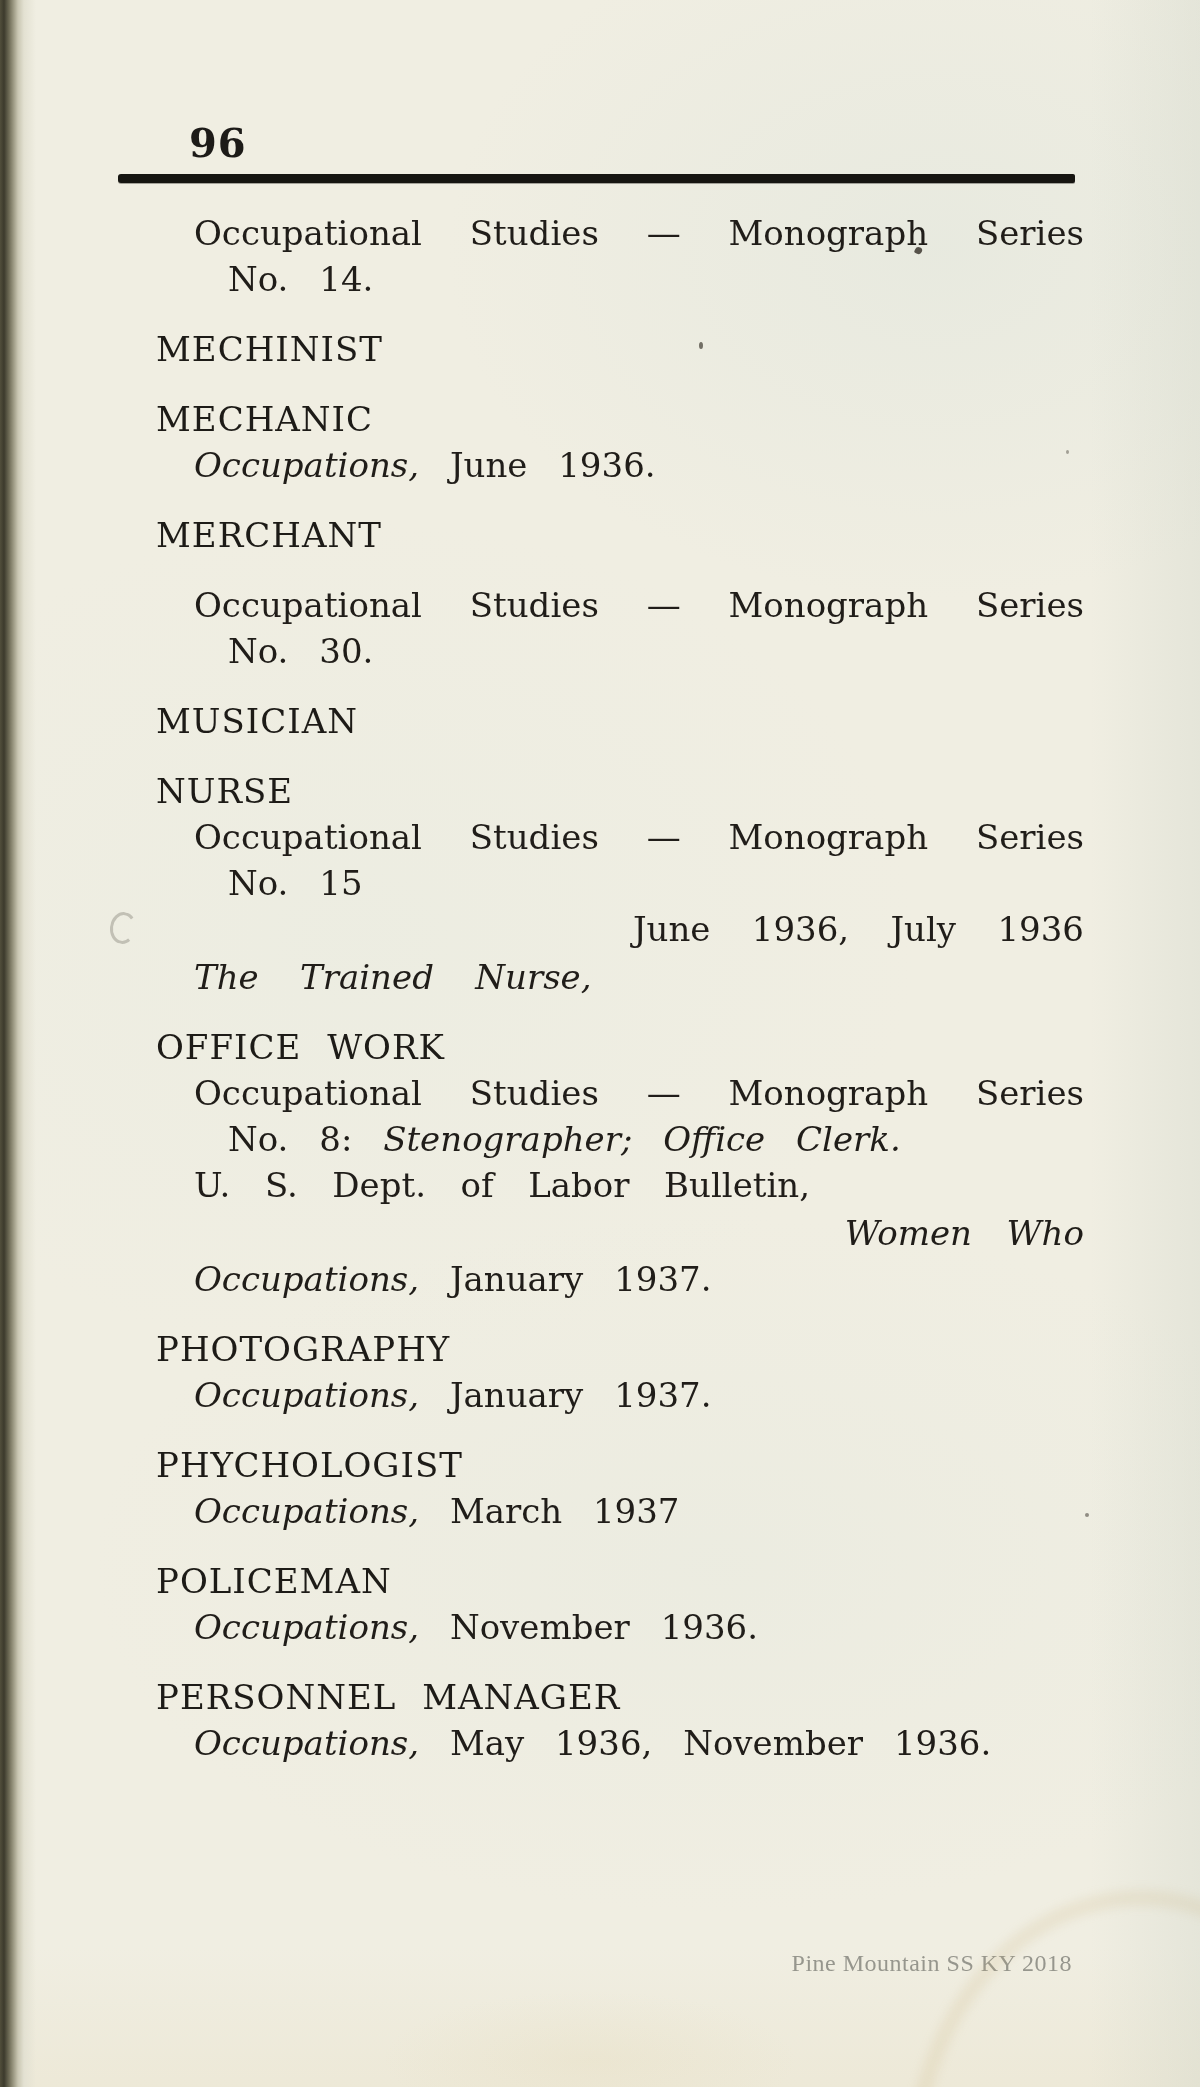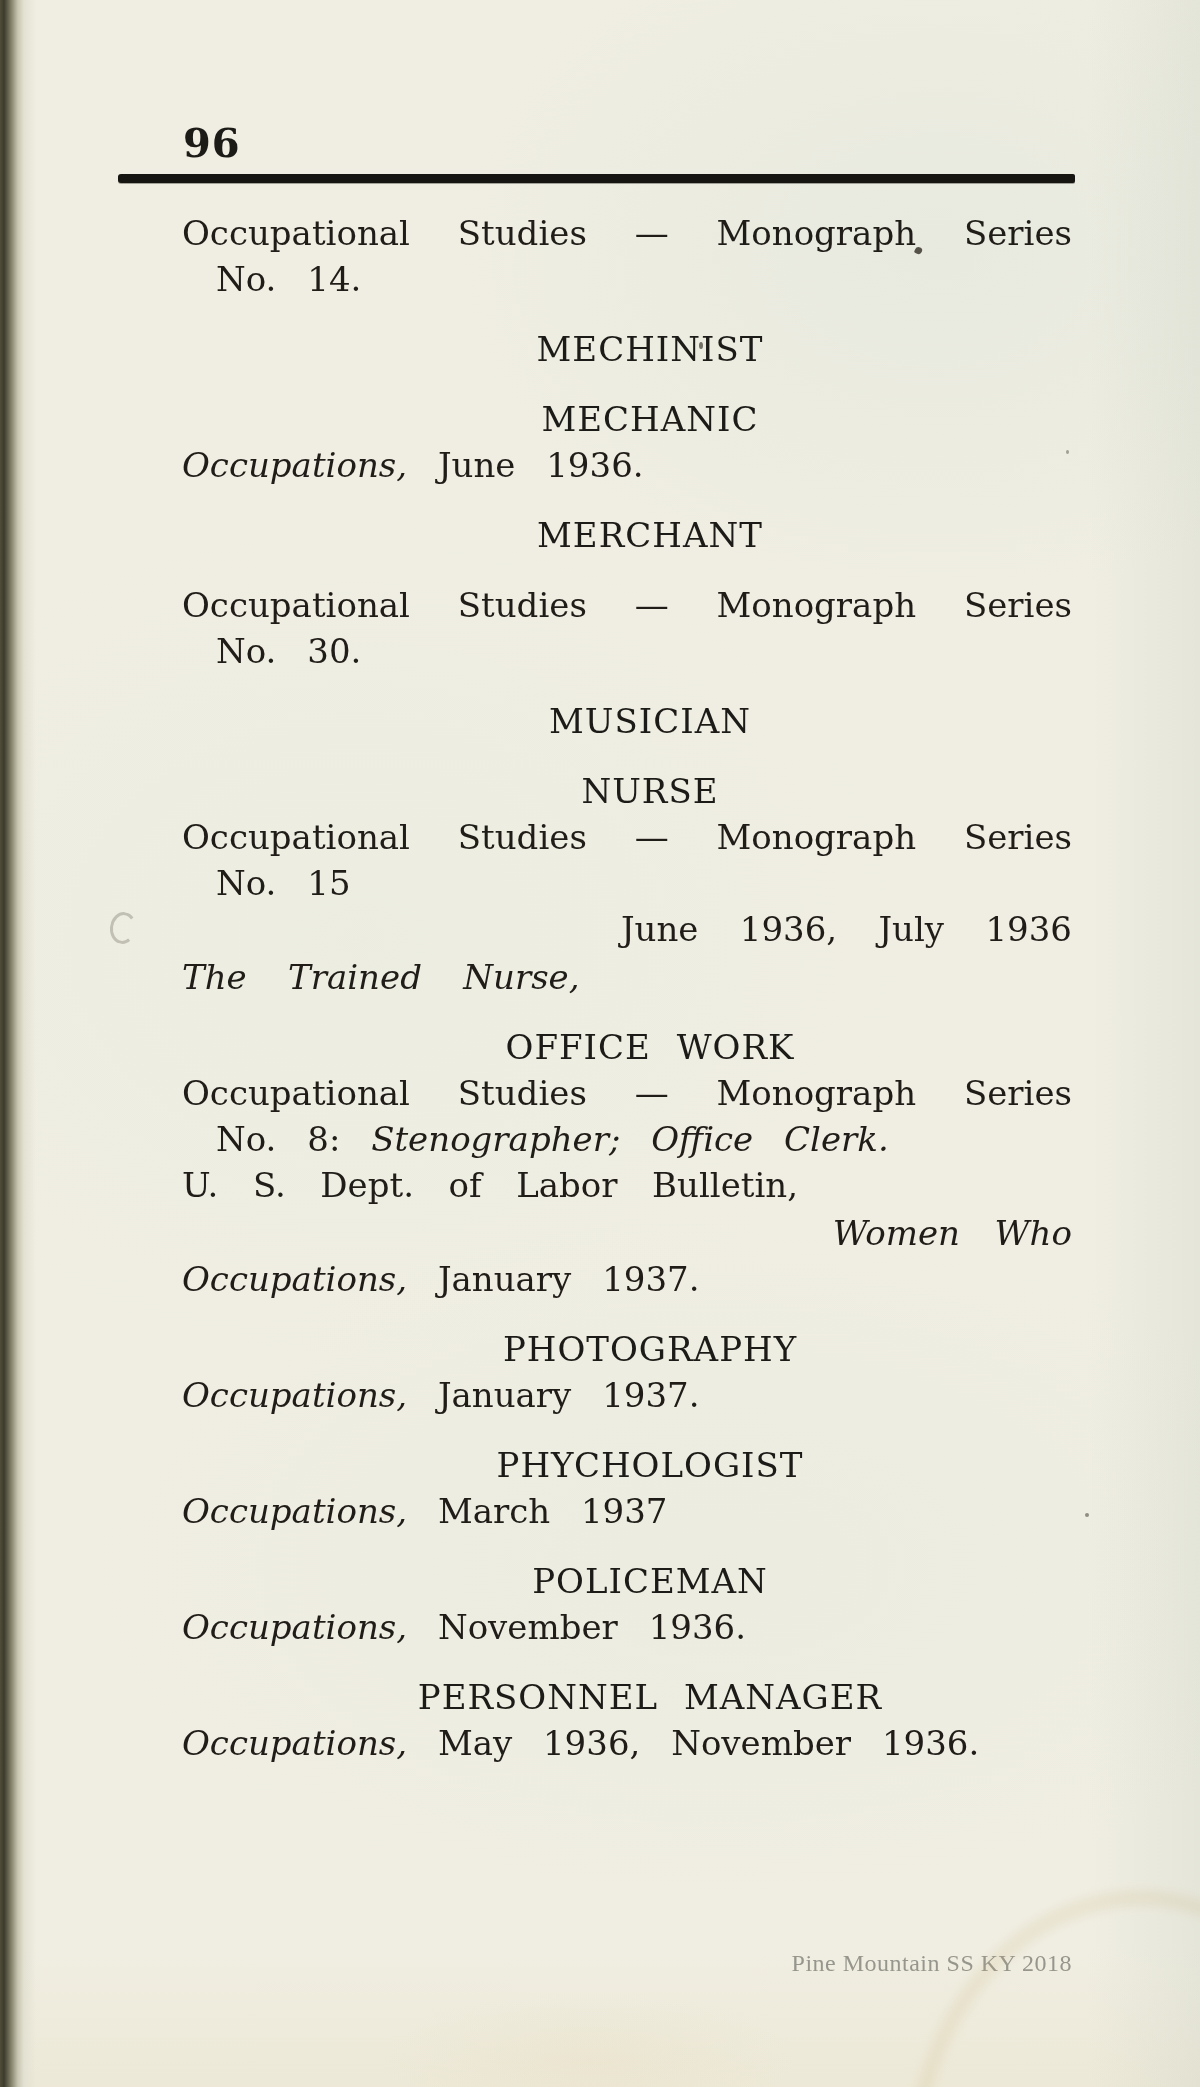--- a/index.html
+++ b/index.html
@@ -22,35 +22,35 @@
     position:absolute;left:0;top:0;width:36px;height:100%;
     background:linear-gradient(90deg,
       #514e3b 0px,#3c3a2c 4px,#6e6b56 9px,#97947e 13px,
       #c9c6b2 18px,#e3e1d2 24px, rgba(240,238,226,0) 36px);
   }
   .right-shade{
     position:absolute;right:0;top:0;width:110px;height:100%;
     background:linear-gradient(270deg, rgba(203,209,197,0.30), rgba(203,209,197,0) 100%);
   }
   .page-number{
-    position:absolute;left:183px;top:123px;
+    position:absolute;left:189px;top:123px;
     font-size:40px;font-weight:bold;color:#1d1b18;line-height:1;
     letter-spacing:1px;
   }
   .head-rule{
     position:absolute;left:118px;top:174px;width:957px;height:9px;
     background:#161511;border-radius:3px 2px 2px 3px;
     box-shadow:0 1px 0 rgba(22,21,17,0.35);
   }
-  .entries{position:absolute;left:4px;top:210px;width:1152px;color:#201d19;}
+  .entries{position:absolute;left:16px;top:210px;width:1152px;color:#201d19;}
   .entry{margin-top:24px;}
   .entry:first-child{margin-top:0;}
   .heading{
     margin:0 0 0 140px;font-size:34px;font-weight:normal;line-height:46px;
-    letter-spacing:1px;word-spacing:14px;color:#1d1b17;text-align:center;
+    letter-spacing:1px;word-spacing:14px;color:#1d1b17;
   }
   .line{font-size:34px;line-height:46px;word-spacing:20px;white-space:nowrap;}
   .line.ind1{margin-left:178px;}
   .line.ind2{margin-left:212px;}
   .line.justify{display:flex;justify-content:space-between;width:890px;word-spacing:0;white-space:normal;}
   .it{font-style:italic;margin-top:48px;}
   .watermark{
     position:absolute;right:128px;top:1950px;
     font-family:Liberation Serif, serif;font-size:24px;letter-spacing:0.5px;
     color:#8d8d85;opacity:0.9;

